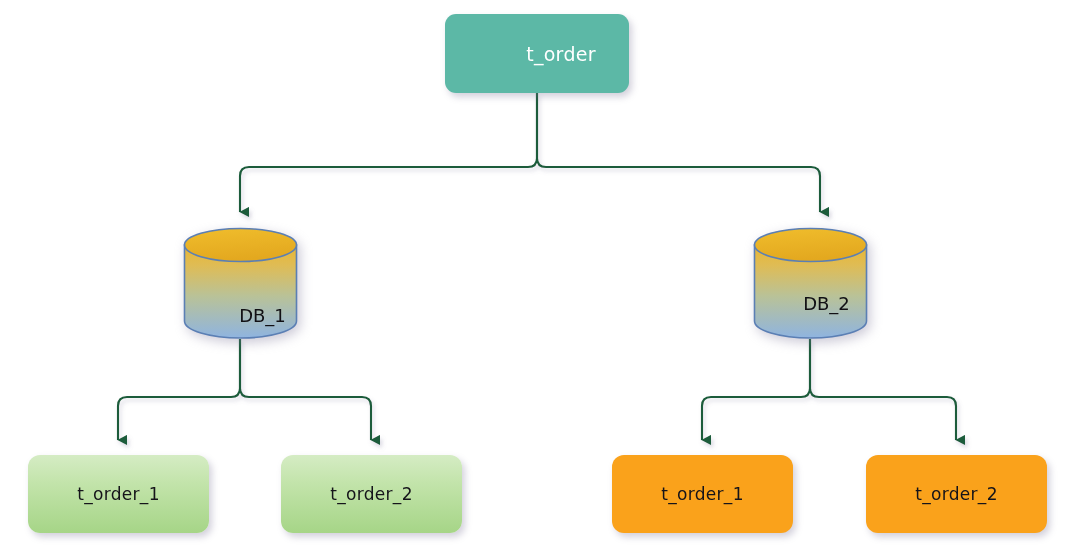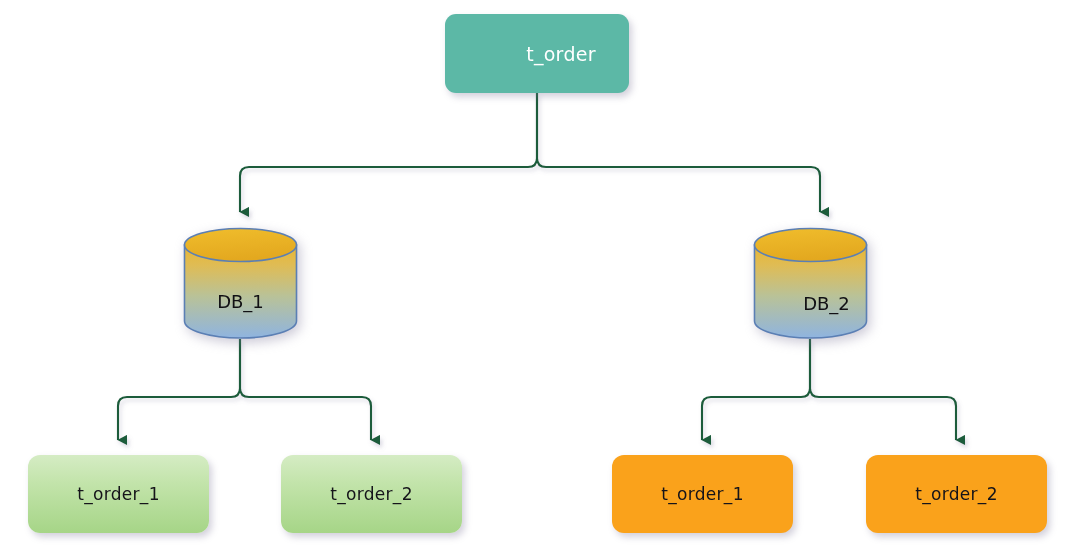--- a/index.html
+++ b/index.html
@@ -135,21 +135,21 @@
           <stop offset="100%" stop-color="#8fb4e0"></stop>
         </linearGradient>
         <linearGradient id="cylTop1" x1="0" y1="0" x2="0.25" y2="1">
           <stop offset="0%" stop-color="#f0bd2c"></stop>
           <stop offset="100%" stop-color="#e3a81f"></stop>
         </linearGradient>
       </defs>
       <path d="M 1.5 18 L 1.5 94 A 56 17 0 0 0 113.5 94 L 113.5 18 Z" fill="url(#cylBody1)" stroke="#5b7fb4" stroke-width="1.6"></path>
       <ellipse cx="57.5" cy="18" rx="56" ry="16.5" fill="url(#cylTop1)" stroke="#5b7fb4" stroke-width="1.6"></ellipse>
     </svg>
-    <div class="cyl-label" style="top:64px;">DB_1</div>
+    <div class="cyl-label" style="top:78px;padding-left:22px;">DB_1</div>
   </div>
 
   <div class="cylinder" style="left:753px; top:227px; width:115px; height:112px;">
     <svg width="115" height="112" viewBox="0 0 115 112">
       <defs>
         <linearGradient id="cylBody2" x1="0" y1="0" x2="0" y2="1">
           <stop offset="0%" stop-color="#e8b632"></stop>
           <stop offset="22%" stop-color="#dfbc55"></stop>
           <stop offset="55%" stop-color="#b9c298"></stop>
           <stop offset="100%" stop-color="#8fb4e0"></stop>

